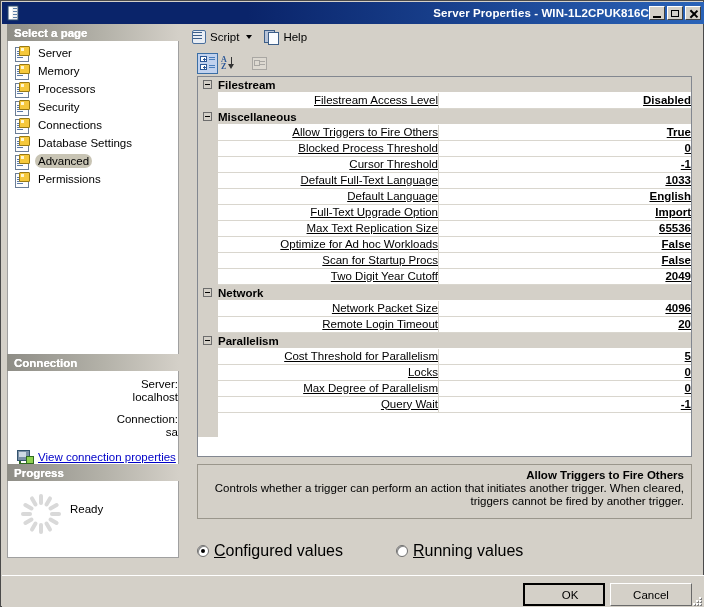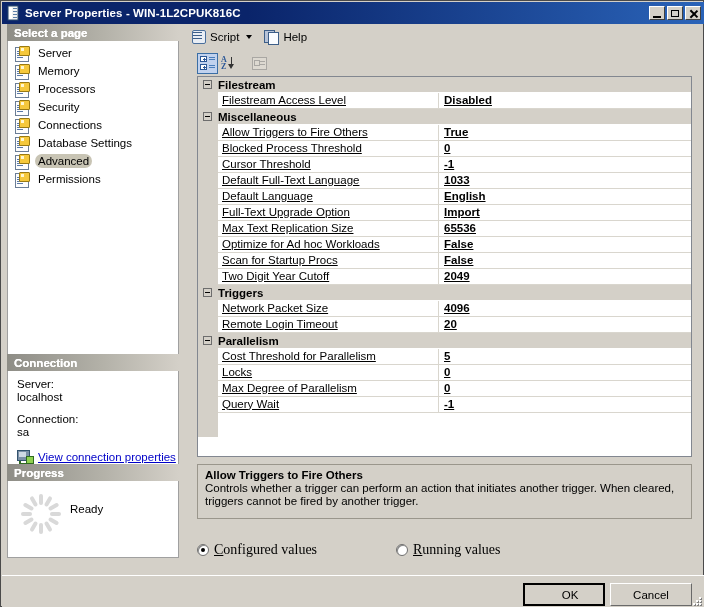--- a/index.html
+++ b/index.html
@@ -5,20 +5,21 @@
   html,body{margin:0;padding:0;}
   body{
     width:704px;height:607px;overflow:hidden;
     font-family:"Liberation Sans","DejaVu Sans",sans-serif;
     font-size:11px;color:#000;background:#d4d0c8;
   }
   .window{
     position:absolute;left:0;top:0;width:704px;height:607px;
     background:#d4d0c8;box-sizing:border-box;
     border:1px solid #4a4a4a;
+    text-align:right;
   }
   
   .titlebar{
     position:absolute;left:1px;top:1px;width:702px;height:22px;
     background:linear-gradient(to right,#0a246a 0%,#0a246a 35%,#2a63b8 100%);
     display:flex;align-items:center;
   }
   .title-icon{width:16px;height:16px;margin-left:3px;margin-right:4px;position:relative;flex:0 0 auto;}
   .title-text{
     color:#fff;font-weight:bold;font-size:11.5px;
@@ -166,21 +167,21 @@
   
   .radios{position:absolute;left:13px;top:518px;width:495px;height:20px;}
   .radio{position:absolute;display:flex;align-items:center;cursor:pointer;}
   .radio .rb{
     width:12px;height:12px;border-radius:50%;
     background:#fff;box-sizing:border-box;
     border:1px solid #6f6f6f;box-shadow:inset 1px 1px 0 #888;
     margin-right:5px;position:relative;flex:0 0 auto;
   }
   .radio.on .rb:after{content:"";position:absolute;left:3px;top:3px;width:4px;height:4px;border-radius:50%;background:#000;}
-  .radio .rl{font-size:14px;font-family:Liberation Serif, serif;}
+  .radio .rl{font-size:16px;}
   .u{text-decoration:underline;}
 
   
   .bottombar{
     position:absolute;left:0px;top:551px;width:702px;height:32px;
     border-top:1px solid #fff;background:#d4d0c8;
   }
   .btn{
     position:absolute;top:7px;width:82px;height:23px;
     background:#d4d0c8;font-size:11.5px;
@@ -485,21 +486,21 @@
             <span class="pval">False</span>
           </div>
           <div class="row prop">
             <span class="gutter"></span>
             <span class="pname">Two Digit Year Cutoff</span>
             <span class="pval">2049</span>
           </div>
 
           <div class="row cat">
             <span class="exp"></span>
-            <span class="cname">Triggers</span>
+            <span class="cname">Network</span>
           </div>
           <div class="row prop">
             <span class="gutter"></span>
             <span class="pname">Network Packet Size</span>
             <span class="pval">4096</span>
           </div>
           <div class="row prop">
             <span class="gutter"></span>
             <span class="pname">Remote Login Timeout</span>
             <span class="pval">20</span>

